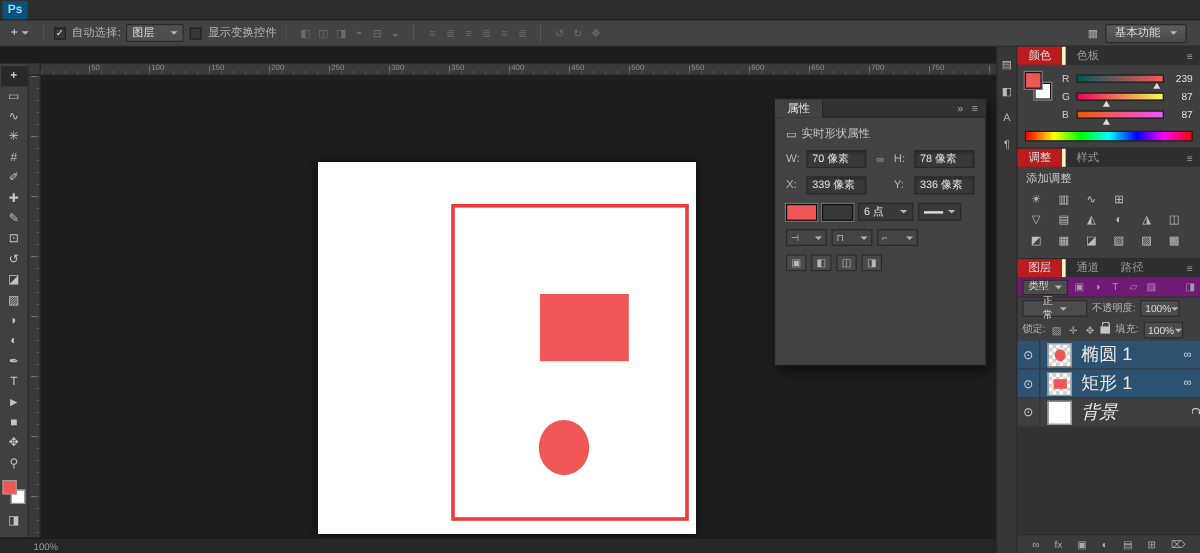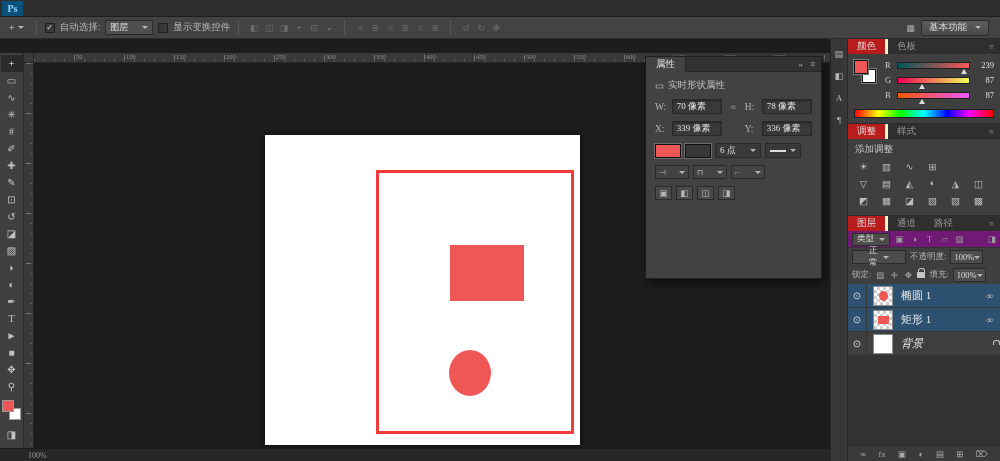--- a/index.html
+++ b/index.html
@@ -1,18 +1,18 @@
 <!DOCTYPE html>
 <html><head>
 <meta charset="utf-8">
 <style>
   *{margin:0;padding:0;box-sizing:border-box;cursor:default;user-select:none}
   html,body{background:#111}
   #root{position:relative;width:1000px;height:461px;background:#1d1d1d;overflow:hidden;
-        font-family:Liberation Serif, serif;color:#ccc}
+        font-family:Liberation Sans, sans-serif;color:#ccc}
 
   
   .menubar{position:absolute;left:0;top:0;width:1000px;height:17px;background:#2e2e2e;
            border-bottom:1px solid #1e1e1e;display:flex;align-items:center;font-size:10px;color:#c8c8c8}
   .ps-logo{width:21px;height:15px;margin:1px 8px 1px 2px;background:#0a527a;color:#9ad6ff;
            font-weight:bold;font-size:10px;display:flex;align-items:center;justify-content:center}
   .menu-item{padding:0 7px;height:17px;line-height:17px}
 
   
   .optionsbar{position:absolute;left:0;top:17px;width:1000px;height:22px;background:#434343;
@@ -69,21 +69,21 @@
 
   
   .canvas-area{position:absolute;left:34px;top:63px;width:796px;height:385px;background:#1d1d1d}
   .page{position:absolute;left:231px;top:72px;width:315px;height:310px;background:#fff;
         box-shadow:0 0 8px rgba(0,0,0,.65)}
   .outline-rect{position:absolute;left:111px;top:35px;width:198px;height:264px;border:3px solid #f13b3b}
   .shape-rect{position:absolute;left:185px;top:110px;width:74px;height:56px;background:#ef5757}
   .shape-ellipse{position:absolute;left:184px;top:215px;width:42px;height:46px;border-radius:50%;background:#ef5757}
 
   
-  .props{position:absolute;left:645px;top:56px;width:177px;height:223px;background:#424242;
+  .props{position:absolute;left:645px;top:82px;width:177px;height:223px;background:#424242;
          border:1px solid #1f1f1f;box-shadow:3px 4px 10px rgba(0,0,0,.55);z-index:6}
   .props-header{height:15px;background:#323232;display:flex;align-items:center;border-bottom:1px solid #272727}
   .props-tab{background:#424242;height:15px;padding:0 10px;font-size:9.5px;color:#e0e0e0;
              display:flex;align-items:center;border-right:1px solid #272727}
   .props-hdr-icons{margin-left:auto;display:flex;gap:7px;padding-right:6px;color:#a8a8a8;font-size:9px}
   .props-body{padding:7px 9px;display:flex;flex-direction:column;gap:7px;font-size:9.5px;color:#c0c0c0}
   .prow{display:flex;align-items:center;gap:4px}
   .prow .lab{width:14px;color:#b5b5b5}
   .vbox{width:54px;height:15px;background:#393939;border:1px solid #292929;
         box-shadow:inset 0 1px 2px rgba(0,0,0,.35);display:flex;align-items:center;
@@ -161,21 +161,21 @@
   .lrow.selected{background:#2d5170}
   .eye-cell{width:19px;height:100%;border-right:1px solid #353535;display:flex;align-items:center;
             justify-content:center;color:#d5d5d5;font-size:10px;flex:none}
   .lthumb{width:20px;height:20px;margin:0 6px;border:1px solid #8a8a8a;flex:none;background-color:#fff;
           background-image:linear-gradient(45deg,#cfcfcf 25%,transparent 25%,transparent 75%,#cfcfcf 75%),
                            linear-gradient(45deg,#cfcfcf 25%,transparent 25%,transparent 75%,#cfcfcf 75%);
           background-size:6px 6px;background-position:0 0,3px 3px}
   .lthumb.plain{background-image:none}
   .sh-ellipse{width:9px;height:10px;border-radius:50%;background:#ef5757;margin:4px auto 0}
   .sh-rect{width:11px;height:8px;background:#ef5757;margin:5px auto 0}
-  .lname{flex:1;padding-left:2px;font-size:11px;color:#e8e8e8;white-space:nowrap;overflow:hidden}
+  .lname{flex:1;padding-left:2px;font-size:15px;color:#e8e8e8;white-space:nowrap;overflow:hidden}
   .lname.italic{font-style:italic}
   .chain{padding-right:7px;color:#cfcfcf;font-size:9.5px;flex:none}
   .lock-wrap{padding-right:8px;flex:none}
   .lyr-empty{flex:1;background:#333}
   .lyr-bottom{height:16px;background:#3a3a3a;border-top:1px solid #2b2b2b;display:flex;align-items:center;
               justify-content:space-around;padding:0 6px;font-size:8.5px;color:#aaa;flex:none}
 
   
   .statusbar{position:absolute;left:0;top:448px;width:830px;height:13px;background:#272727;
              border-top:1px solid #1b1b1b;display:flex;align-items:center;font-size:8px;color:#999;

